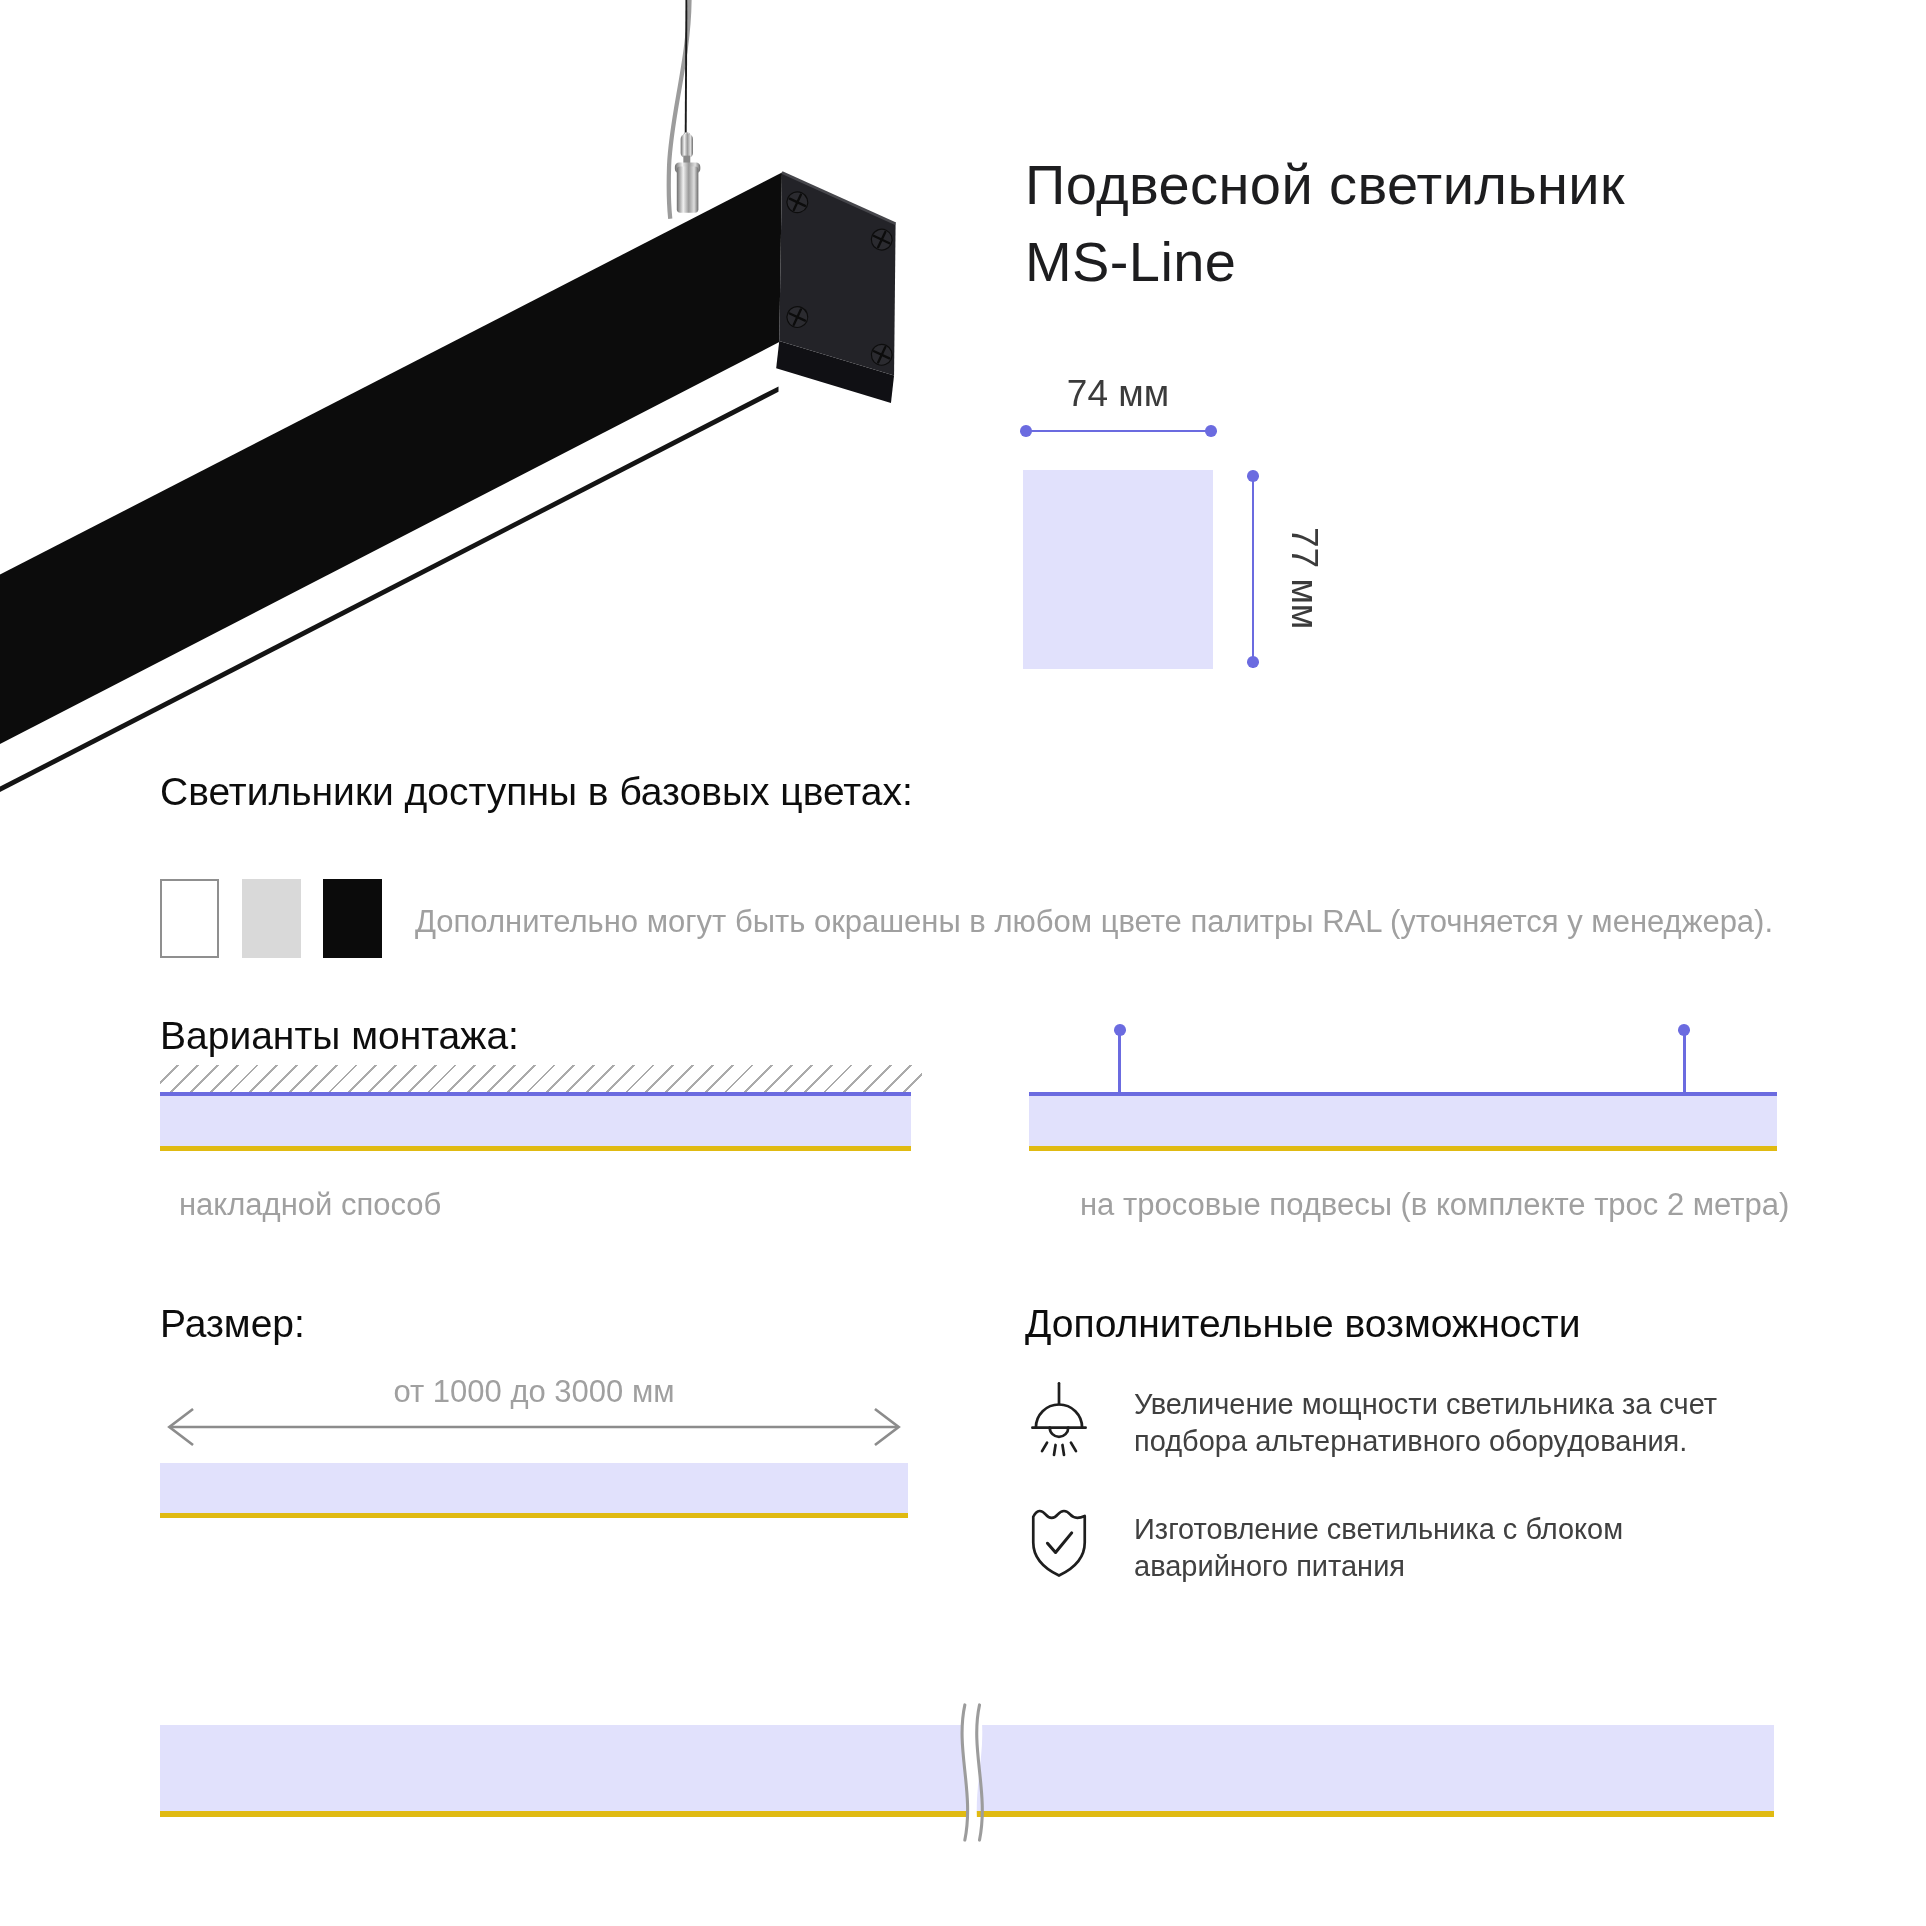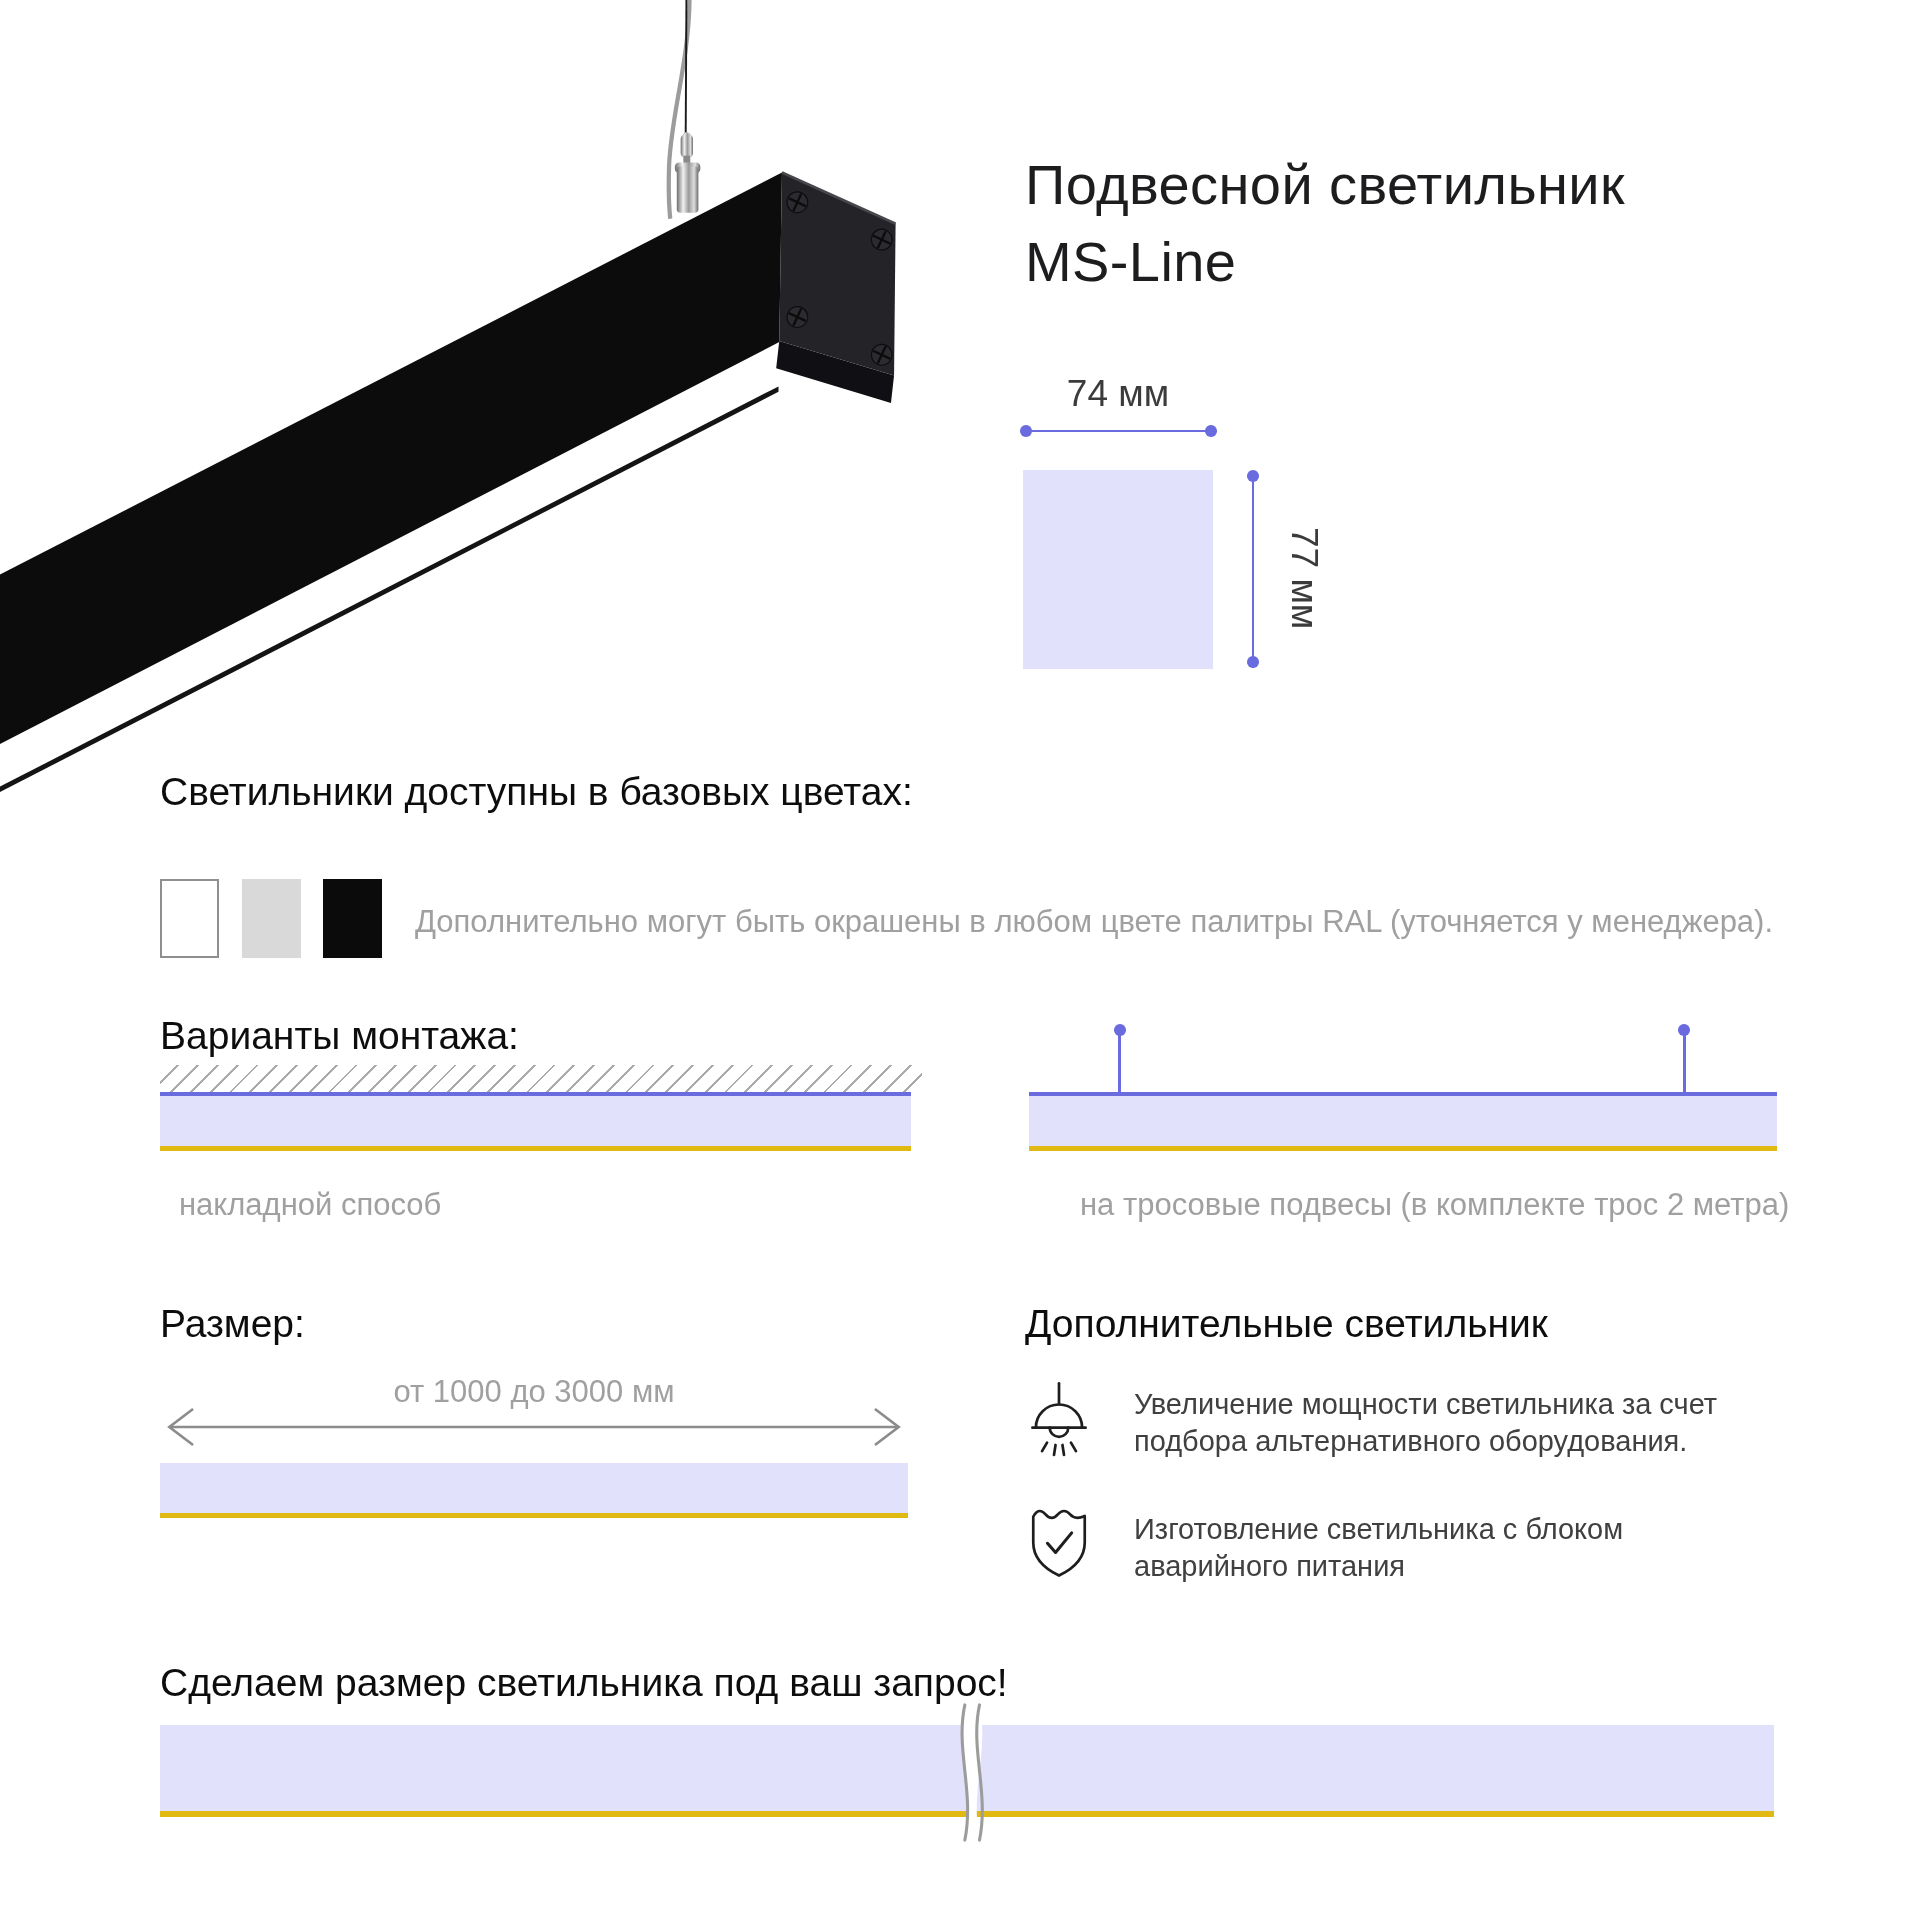--- a/index.html
+++ b/index.html
@@ -149,21 +149,21 @@
     <g fill="none" stroke="#8c8c8c" stroke-width="7">
       <line x1="18" y1="55" x2="1924" y2="55"></line>
       <polyline points="78,8 16,55 78,102"></polyline>
       <polyline points="1864,8 1926,55 1864,102"></polyline>
     </g>
   </svg>
 
   <div class="abs lavender-bar" style="left:160px;top:1463px;width:748px;height:50px;"></div>
   <div class="abs gold-line" style="left:160px;top:1513px;width:748px;height:5.4px;"></div>
 
-  <div class="abs heading" style="left:1025px;top:1302px;">Дополнительные светильник</div>
+  <div class="abs heading" style="left:1025px;top:1302px;">Дополнительные возможности</div>
 
   <svg class="abs" style="left:1030px;top:1381px;" width="58" height="79" viewBox="0 0 150 205">
     <g fill="none" stroke="#1e1e1e" stroke-width="7" stroke-linecap="round">
       <line x1="75" y1="6" x2="75" y2="60"></line>
       <path d="M15,121 A60,60 0 0 1 135,121"></path>
       <line x1="6" y1="121" x2="144" y2="121"></line>
       <path d="M51,121 A24,24 0 0 0 99,121"></path>
       <line x1="44" y1="160" x2="31" y2="182"></line>
       <line x1="66" y1="166" x2="62" y2="192"></line>
       <line x1="84" y1="166" x2="88" y2="192"></line>
@@ -176,21 +176,20 @@
   <svg class="abs" style="left:1030px;top:1506px;" width="58" height="73" viewBox="0 0 150 190">
     <g fill="none" stroke="#1e1e1e" stroke-width="7" stroke-linejoin="round">
       <path d="M8,28 C18,8 30,10 40,22 C50,34 62,34 72,22 C82,10 94,10 104,22 C114,34 128,32 142,26
                L142,95 C142,135 115,162 75,181 C35,162 8,135 8,95 Z"></path>
       <path d="M45,97 L66,121 L108,70" stroke-width="8" stroke-linecap="round"></path>
     </g>
   </svg>
   <div class="abs body-text" style="left:1134px;top:1511px;">Изготовление светильника с блоком
 аварийного питания</div>
 
-  <div class="abs heading" style="left:160px;top:1661px;">Сделаем размер светильника под ваш запрос!</div>
 
   <div class="abs lavender-bar" style="left:160px;top:1725px;width:1614px;height:87px;"></div>
   <div class="abs gold-line" style="left:160px;top:1811px;width:1614px;height:6.2px;"></div>
 
   <svg class="abs" style="left:932px;top:1703px;" width="85" height="139" viewBox="0 0 220 360">
     <path d="M85,5 C60,120 110,230 85,355 L123,355 C98,230 148,120 123,5 Z" fill="#ffffff"></path>
     <g fill="none" stroke="#9c9c9c" stroke-width="8" stroke-linecap="round">
       <path d="M85,5 C60,120 110,230 85,355"></path>
       <path d="M123,5 C98,120 148,230 123,355"></path>
     </g>

